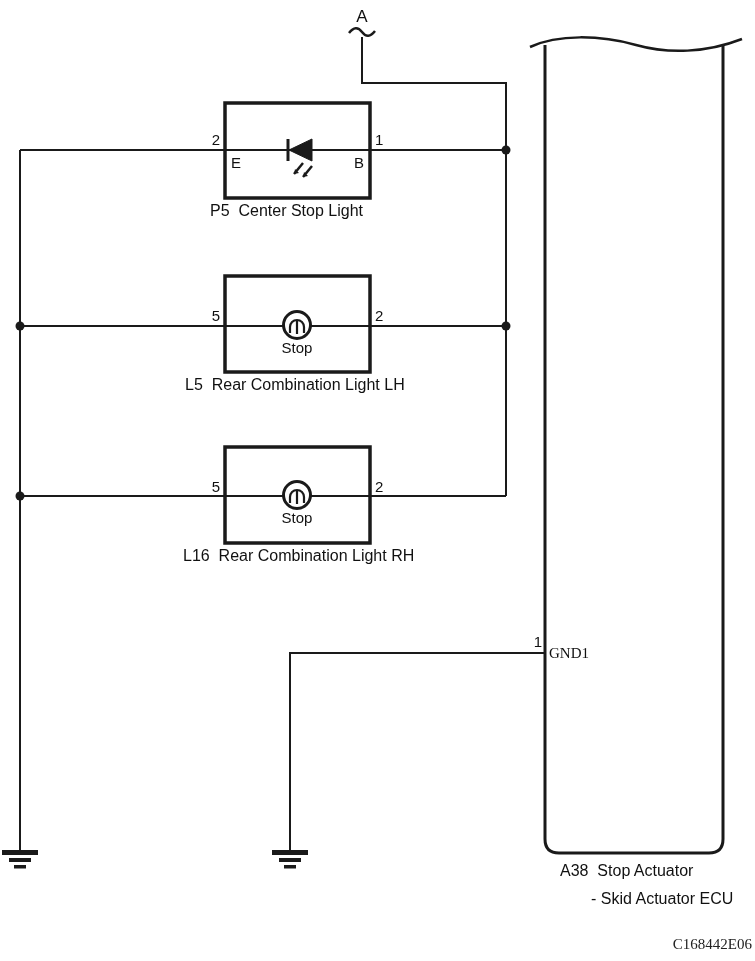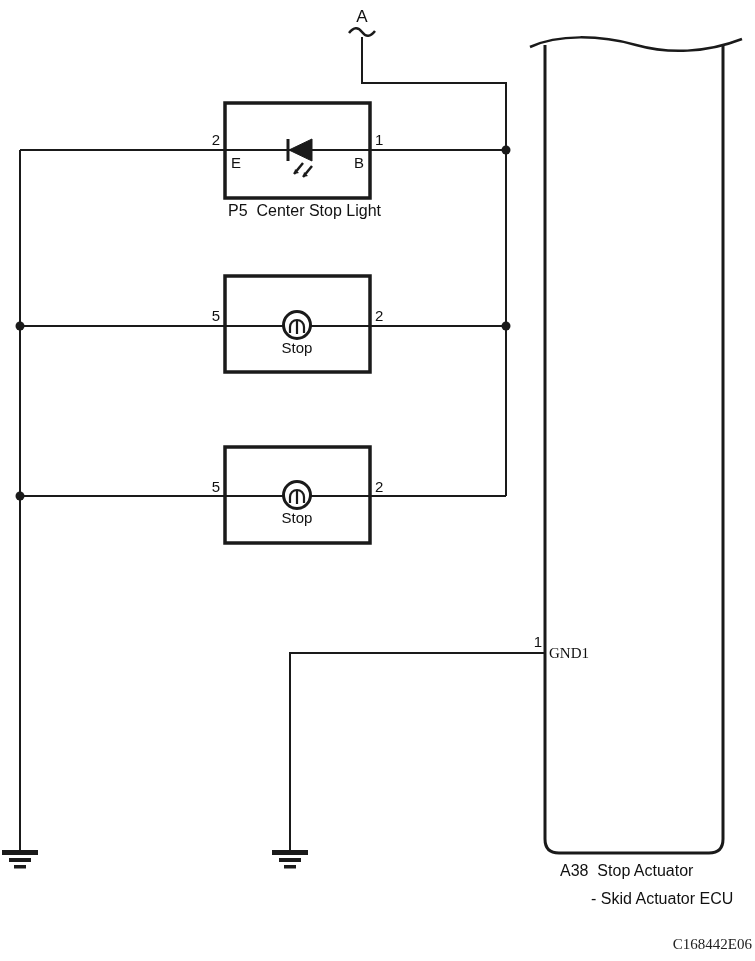--- a/index.html
+++ b/index.html
@@ -118,29 +118,31 @@
       <rect x="284" y="865" width="12" height="3.5"></rect>
     </g>
   </svg>
 
   <span class="lbl center" style="left:362px; top:8px; font-size:17px;">A</span>
 
   <span class="lbl pin right" style="left:220px; top:132px;">2</span>
   <span class="lbl pin" style="left:375px; top:132px;">1</span>
   <span class="lbl" style="left:231px; top:155px;">E</span>
   <span class="lbl right" style="left:364px; top:155px;">B</span>
-  <span class="lbl caption" style="left:210px; top:203px;margin-left:18px;">P5  Center Stop Light</span>
+  <span class="lbl caption" style="left:210px; top:203px;">P5  Center Stop Light</span>
 
   <span class="lbl pin right" style="left:220px; top:308px;">5</span>
   <span class="lbl pin" style="left:375px; top:308px;">2</span>
   <span class="lbl center" style="left:297px; top:340px;">Stop</span>
+  <span class="lbl caption" style="left:185px; top:377px;">L5  Rear Combination Light LH</span>
 
   <span class="lbl pin right" style="left:220px; top:479px;">5</span>
   <span class="lbl pin" style="left:375px; top:479px;">2</span>
   <span class="lbl center" style="left:297px; top:510px;">Stop</span>
+  <span class="lbl caption" style="left:183px; top:548px;">L16  Rear Combination Light RH</span>
 
   <span class="lbl pin right" style="left:542px; top:634px;">1</span>
   <span class="lbl" style="left:549px; top:646px;font-family:Liberation Serif, serif;">GND1</span>
   <span class="lbl caption" style="left:560px; top:863px;">A38  Stop Actuator</span>
   <span class="lbl caption" style="left:591px; top:891px;">- Skid Actuator ECU</span>
 
   <span class="lbl code right" style="left:752px; top:937px;">C168442E06</span>
 
 </div>
 

